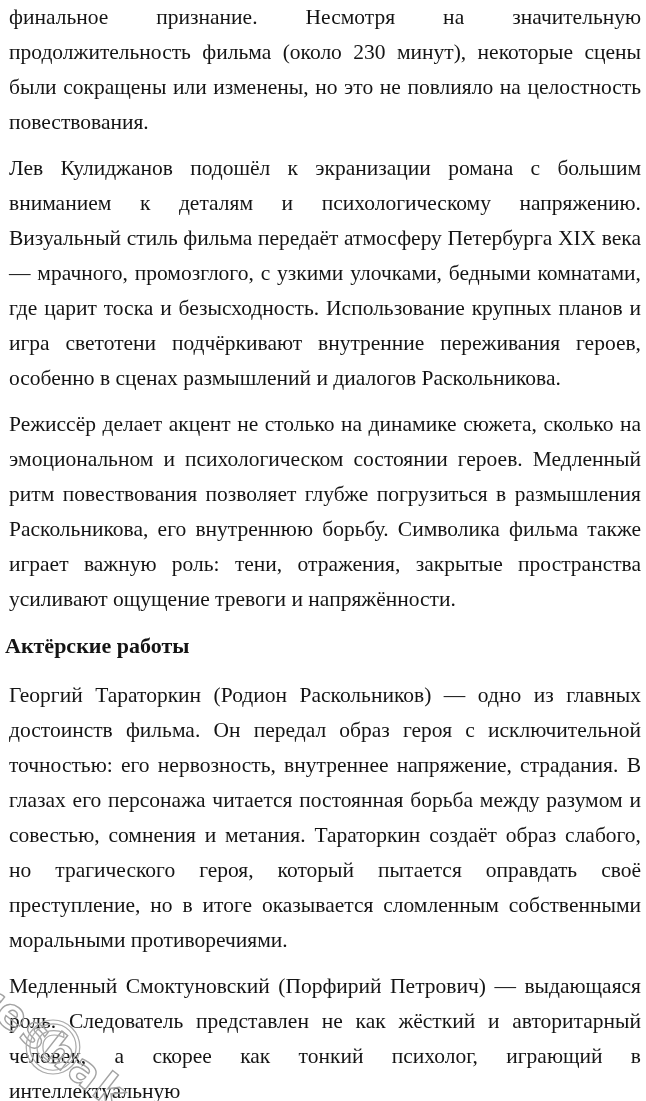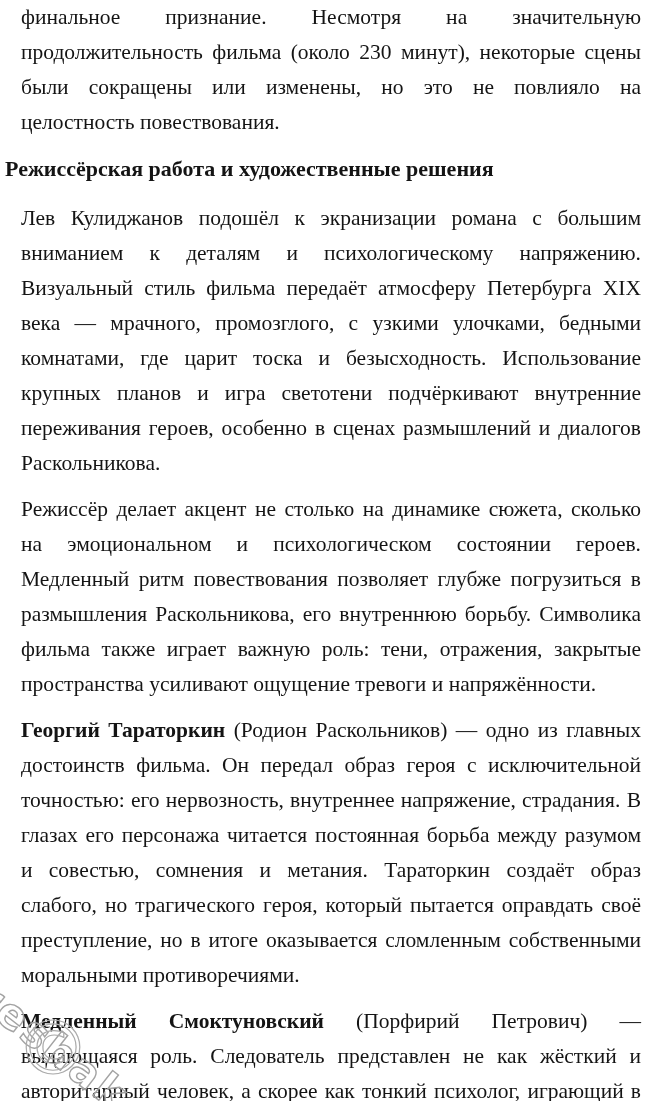--- a/index.html
+++ b/index.html
@@ -18,31 +18,31 @@
     width: 646px;
     padding: 0 5px 0 5px;
     font-family: "Liberation Serif", "DejaVu Serif", serif;
     font-size: 21.5px;
     line-height: 35px;
     color: #141414;
     text-align: justify;
     hyphens: none;
   }
   .doc p {
-    margin: 0 0 11px 16px;
+    margin: 0 0 11px 4px;
   }
   .doc h2 {
     font-size: 22px;
     line-height: 35px;
     margin: 9px 0 15px 0;
     text-align: left;
     font-weight: bold;
   }
   .doc b {
-    font-weight: bold;
+    font-weight: normal;
   }
   
   .wm {
     position: absolute;
     pointer-events: none;
     color: transparent;
     -webkit-text-stroke: 1.4px #a3a3a3;
     text-stroke: 1.4px #a3a3a3;
     z-index: 5;
     font-family: "DejaVu Sans", sans-serif;
@@ -66,26 +66,26 @@
     text-stroke: 1.2px #ababab;
   }
 </style>
 </head>
 <body>
 
 <div class="doc">
 
   <p>финальное признание. Несмотря на значительную продолжительность фильма (около 230 минут), некоторые сцены были сокращены или изменены, но это не повлияло на целостность повествования.</p>
 
-  <h2>Режиссёрская работа и художественные решения</h2>
 
   <p>Лев Кулиджанов подошёл к экранизации романа с большим вниманием к деталям и психологическому напряжению. Визуальный стиль фильма передаёт атмосферу Петербурга XIX века — мрачного, промозглого, с узкими улочками, бедными комнатами, где царит тоска и безысходность. Использование крупных планов и игра светотени подчёркивают внутренние переживания героев, особенно в сценах размышлений и диалогов Раскольникова.</p>
 
   <p>Режиссёр делает акцент не столько на динамике сюжета, сколько на эмоциональном и психологическом состоянии героев. Медленный ритм повествования позволяет глубже погрузиться в размышления Раскольникова, его внутреннюю борьбу. Символика фильма также играет важную роль: тени, отражения, закрытые пространства усиливают ощущение тревоги и напряжённости.</p>
 
+  <h2>Актёрские работы</h2>
 
   <p><b>Георгий Тараторкин</b><span> (Родион Раскольников) — одно из главных достоинств фильма. Он передал образ героя с исключительной точностью: его нервозность, внутреннее напряжение, страдания. В глазах его персонажа читается постоянная борьба между разумом и совестью, сомнения и метания. Тараторкин создаёт образ слабого, но трагического героя, который пытается оправдать своё преступление, но в итоге оказывается сломленным собственными моральными противоречиями.</span></p>
 
   <p><b>Медленный Смоктуновский</b><span> (Порфирий Петрович) — выдающаяся роль. Следователь представлен не как жёсткий и авторитарный человек, а скорее как тонкий психолог, играющий в интеллектуальную</span></p>
 
 </div>
 
 <span class="wm wm-site">reshak.ru</span>
 
 <span class="wm wm-copyright">©</span>

